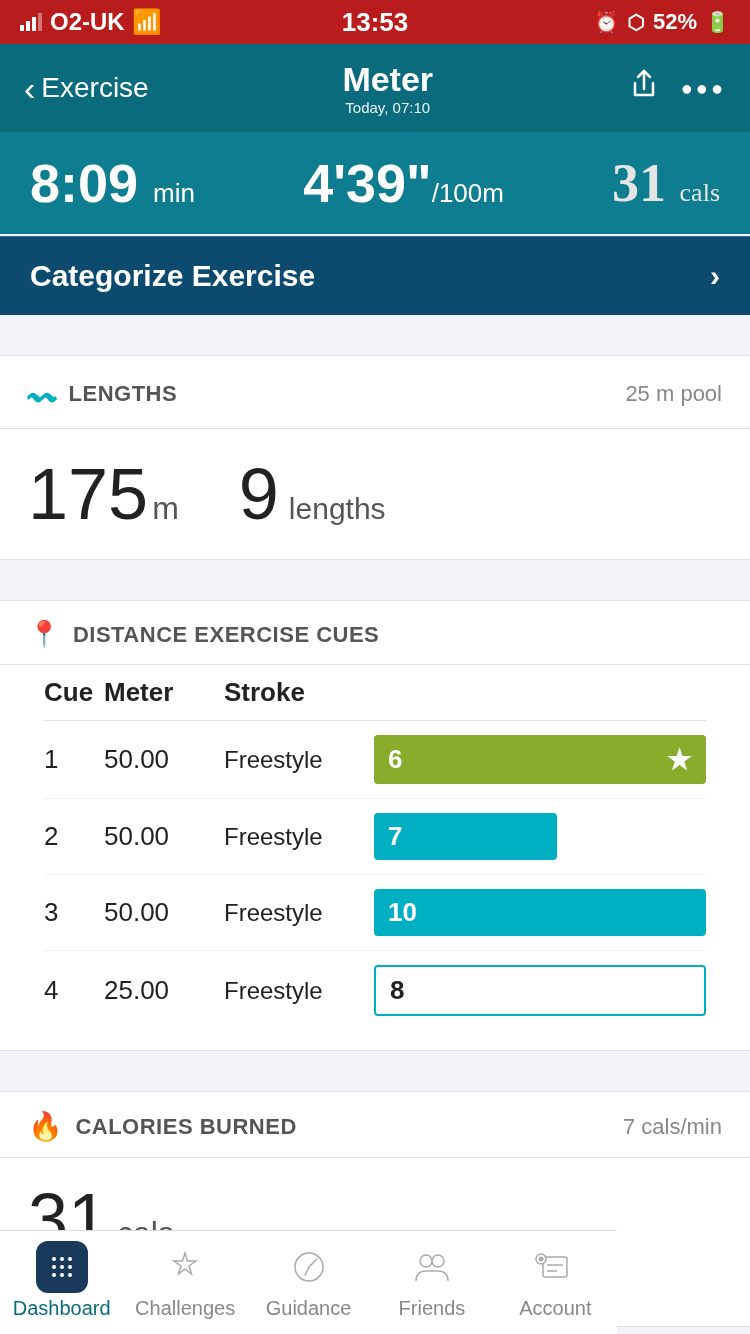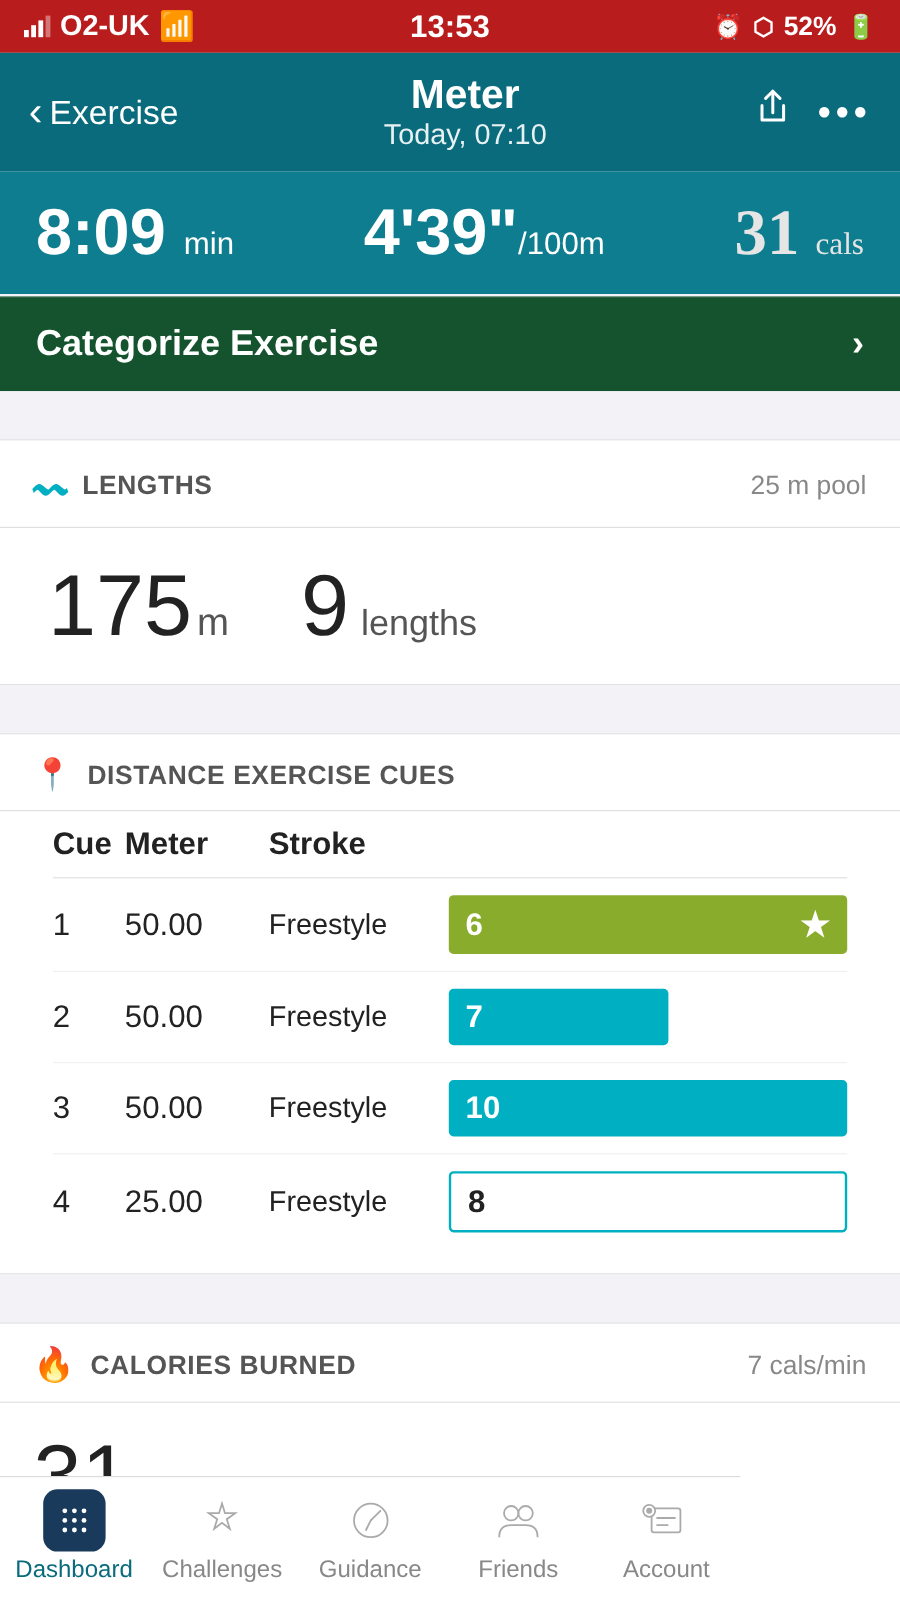--- a/index.html
+++ b/index.html
@@ -47,36 +47,36 @@
     .header-back {
       display: flex;
       align-items: center;
       gap: 6px;
       font-size: 30px;
       color: white;
       cursor: pointer;
     }
     .header-title { text-align: center; }
     .header-title .title-main { font-size: 34px; font-weight: 700; }
-    .header-title .title-sub { font-size: 24px; opacity: 0.9; text-align: center; }
+    .header-title .title-sub { font-size: 15px; opacity: 0.9; text-align: center; }
     .header-actions { display: flex; align-items: center; gap: 20px; }
 
     
     .stats-row {
       background: #0d7d8f;
       padding: 20px 30px;
       display: flex;
       justify-content: space-between;
       align-items: center;
     }
     .stat-item { text-align: center; }
 
     
     .categorize-row {
-      background: #14532d;
+      background: #0c4a6e;
       padding: 22px 30px;
       display: flex;
       justify-content: space-between;
       align-items: center;
       border-top: 1px solid rgba(255,255,255,0.2);
       margin-top: 2px;
     }
     .categorize-row span { font-size: 30px; font-weight: 700; color: white; }
     .chevron-right { color: white; font-size: 32px; }
 
@@ -102,21 +102,21 @@
       font-size: 22px;
       font-weight: 700;
       color: #555;
       letter-spacing: 0.5px;
       text-transform: uppercase;
     }
     .section-meta { font-size: 22px; color: #888; }
 
     
     .lengths-data {
-      padding: 24px 40px;
+      padding: 24px 28px;
       display: flex;
       gap: 60px;
       align-items: center;
     }
     .big-number { font-size: 72px; font-weight: 300; color: #222; }
     .big-number .unit { font-size: 32px; color: #555; margin-left: 4px; }
     .lengths-label { font-size: 30px; color: #555; }
 
     
     .cues-table {

